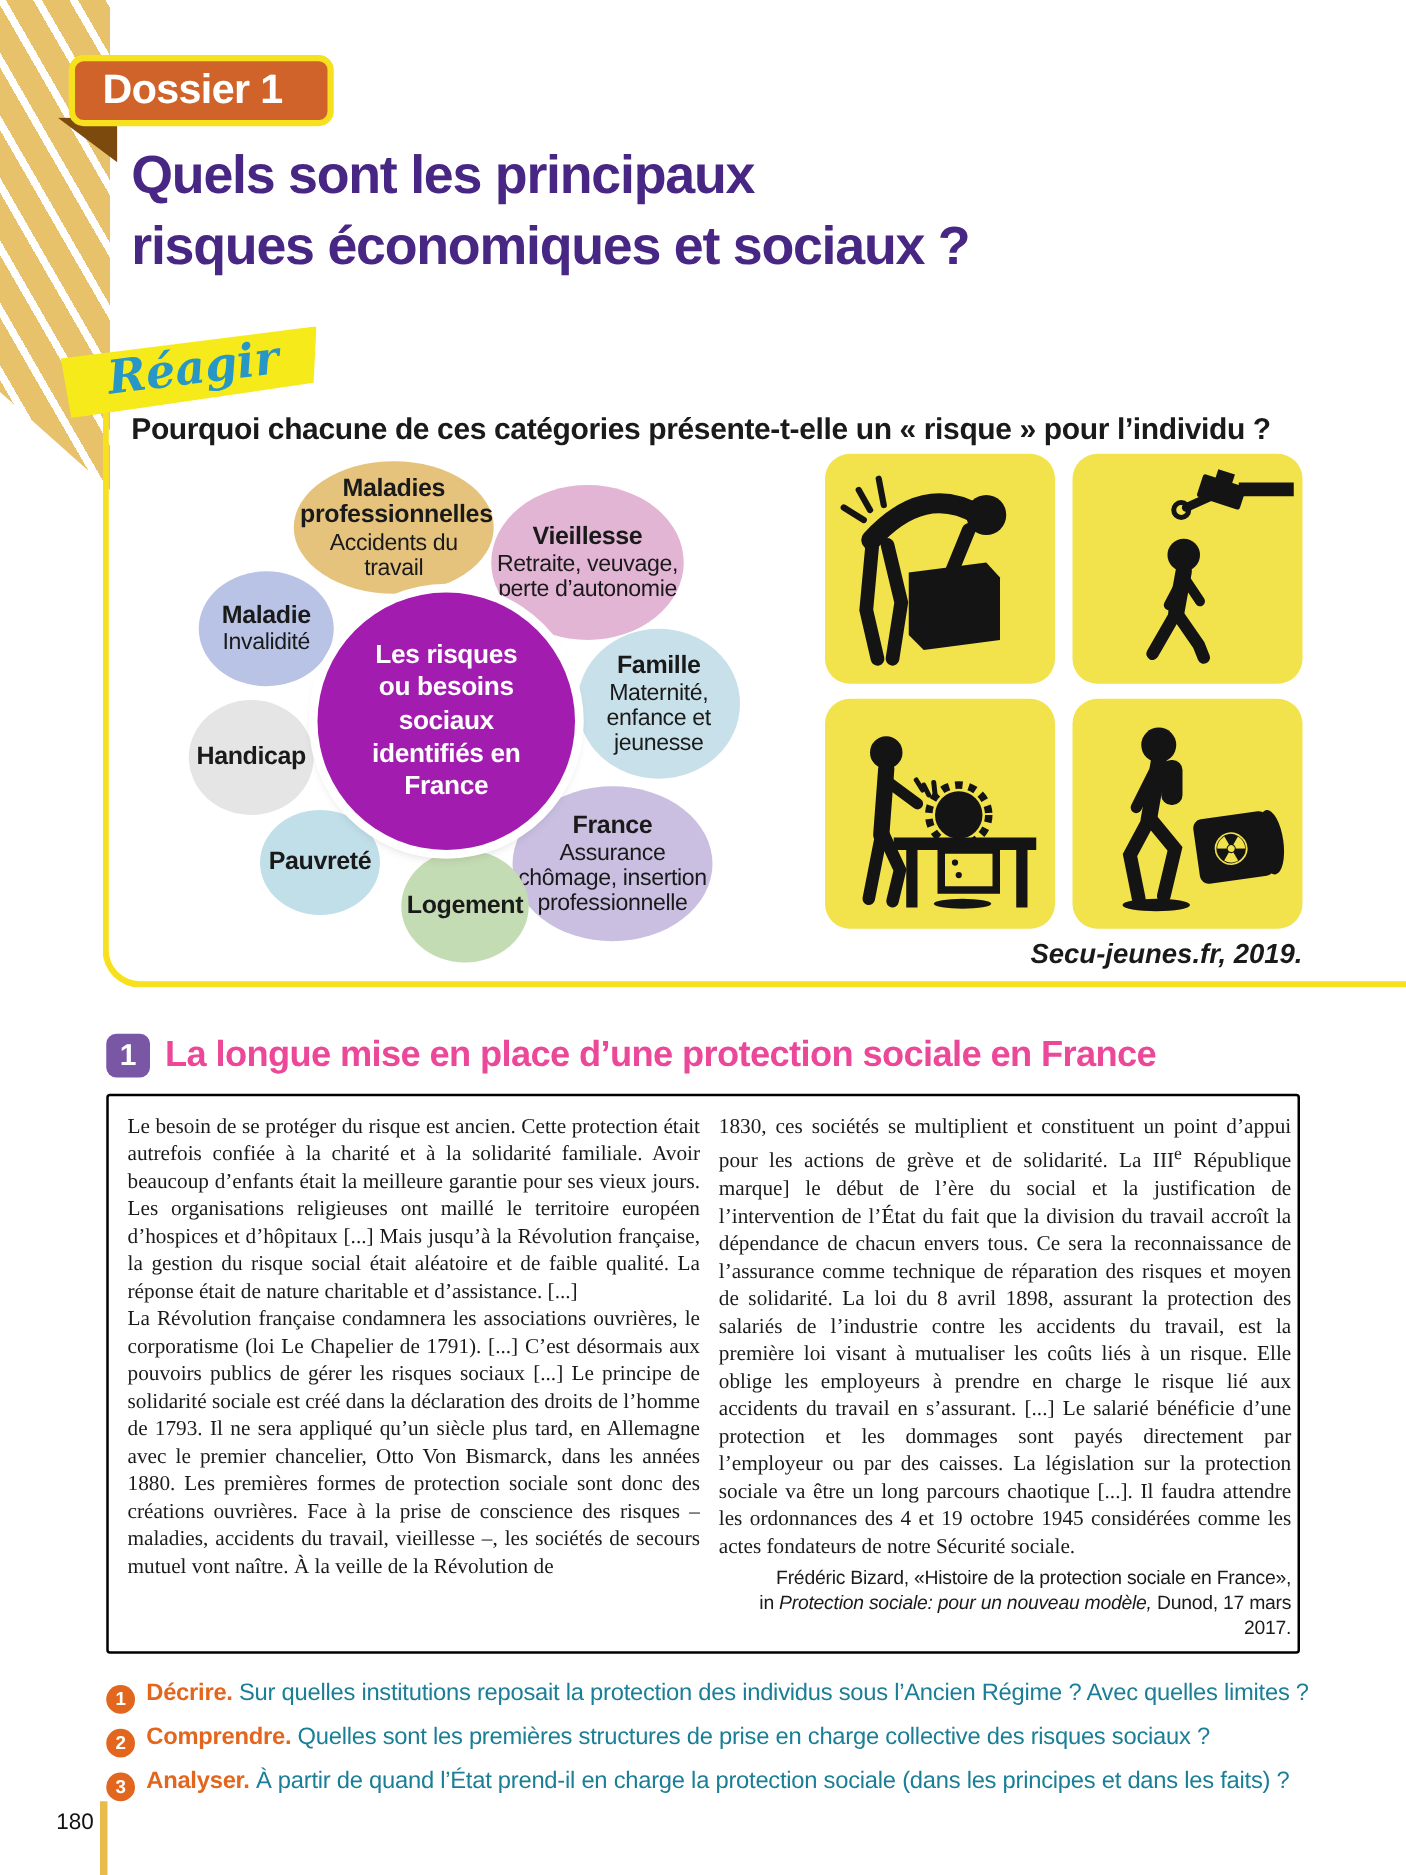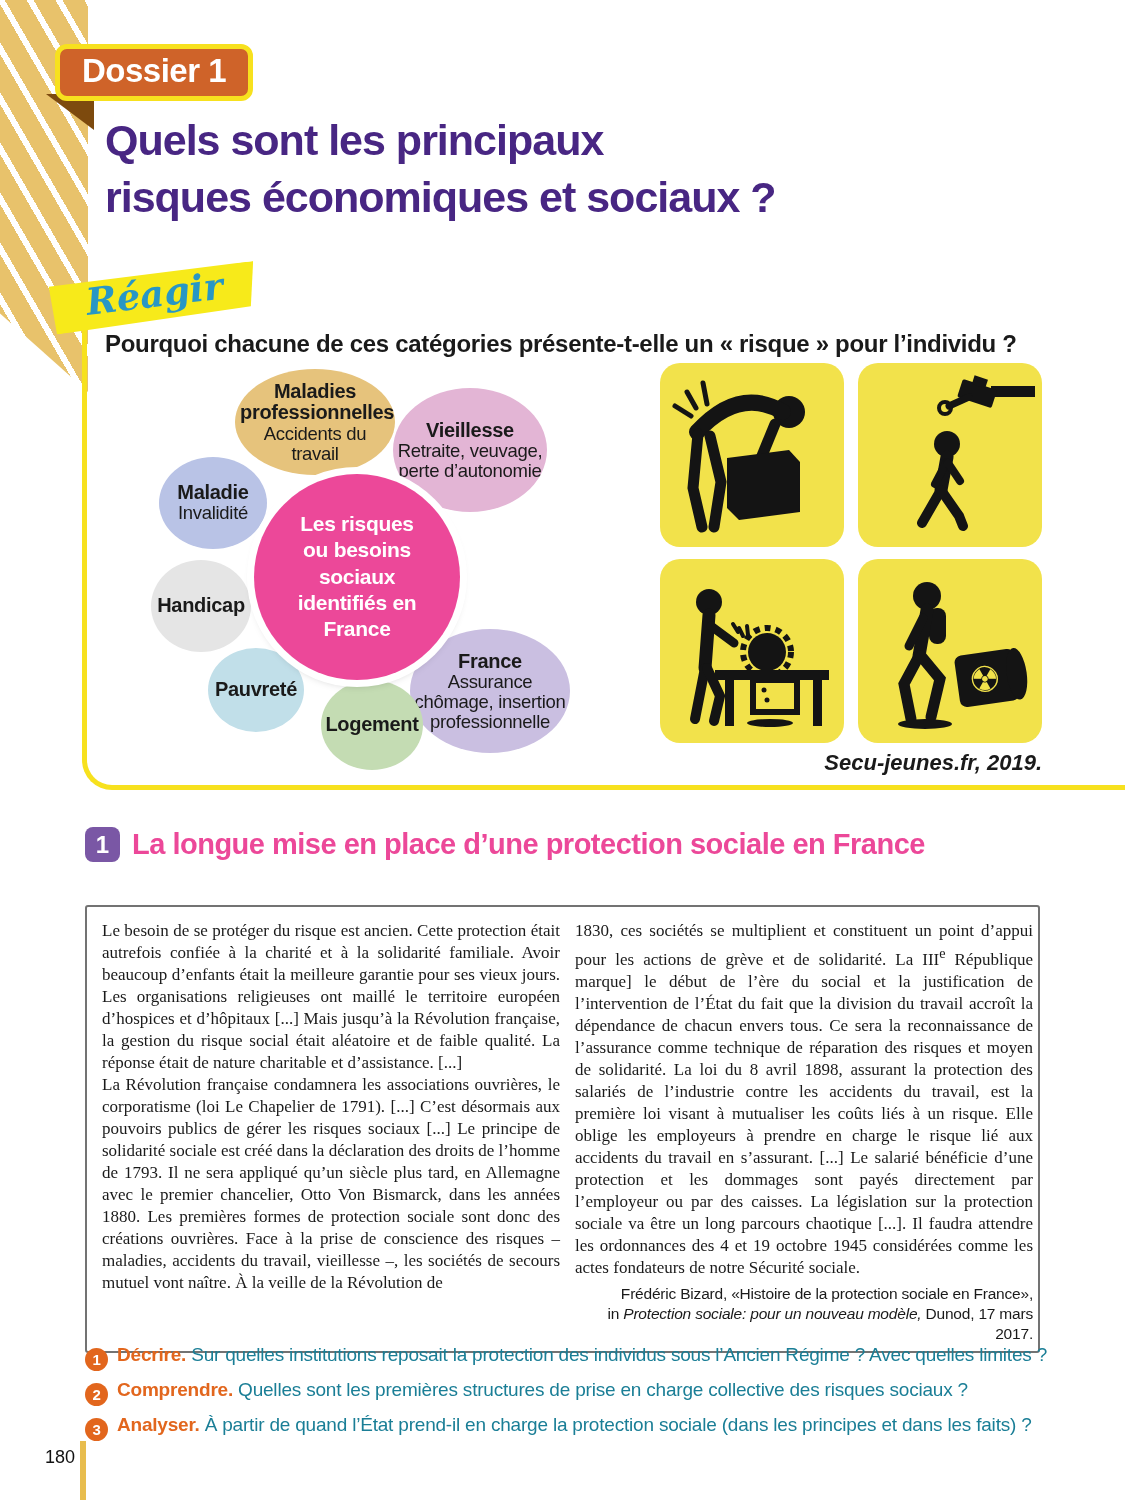--- a/index.html
+++ b/index.html
@@ -8,21 +8,21 @@
 
   
   .stripes{position:absolute;left:0;top:0;width:88px;height:392px;
     background:repeating-linear-gradient(60deg,#e8c26b 0 19px,#ffffff 19px 25px);
     clip-path:polygon(0 0,100% 0,100% 100%,0 80%);}
   .badge-fold{position:absolute;left:46px;top:94px;width:48px;height:36px;background:#7d4a0e;
     clip-path:polygon(0 0,100% 0,100% 100%);}
 
   
   .dossier-badge{position:absolute;left:55px;top:44px;background:#cf6329;border:5px solid #f7e11e;
-    border-radius:12px;color:#fff;font-weight:bold;font-size:33px;padding:3px 22px 6px 22px;letter-spacing:-.5px;}
+    border-radius:12px;color:#fff;font-weight:bold;font-size:33px;padding:3px 36px 6px 22px;letter-spacing:-.5px;}
 
   
   .main-title{position:absolute;left:105px;top:112px;color:#482683;font-weight:bold;
     font-size:43px;line-height:57px;letter-spacing:-1px;}
 
   
   .reagir-box{position:absolute;left:82px;top:330px;right:0;height:455px;
     border-left:5px solid #f7e11e;border-bottom:5px solid #f7e11e;border-bottom-left-radius:30px;}
   .reagir-banner{position:absolute;left:48px;top:270px;width:208px;height:56px;background:#f7ea1a;
     transform:rotate(-5deg);clip-path:polygon(1% 14%,100% 0%,97% 80%,3% 100%);}
@@ -56,21 +56,21 @@
   .diagram-source{position:absolute;right:83px;top:750px;font-style:italic;font-weight:bold;font-size:22px;}
 
   
   .section-badge{position:absolute;left:85px;top:827px;width:35px;height:35px;background:#7a57a5;
     border-radius:8px;color:#fff;font-weight:bold;font-size:24px;text-align:center;line-height:35px;}
   .section-title{position:absolute;left:132px;top:828px;color:#ec4899;font-weight:bold;
     font-size:29px;letter-spacing:-.5px;}
 
   
   .text-box{position:absolute;left:85px;top:875px;width:955px;height:448px;background:#fff;
-    border:2px solid #737373;border-radius:3px;box-sizing:border-box;overflow:hidden;margin-top:30px;}
+    border:2px solid #000000;border-radius:3px;box-sizing:border-box;overflow:hidden;}
   .col{position:absolute;top:13px;width:458px;font-family:"Liberation Serif",serif;
     font-size:17px;line-height:22px;text-align:justify;}
   .col p{margin:0;}
   .col-left{left:15px;} .col-right{left:488px;}
   .citation{margin-top:5px;font-family:"Liberation Sans",sans-serif;font-size:15.5px;
     line-height:20px;text-align:right;letter-spacing:-.2px;}
   .citation i{font-style:italic;}
 
   
   .questions{position:absolute;left:85px;top:1344px;width:990px;}
@@ -115,20 +115,26 @@
         <span class="bt">Vieillesse</span>
         <span class="bs">Retraite, veuvage, perte d’autonomie</span>
       </div>
   </div>
   <div class="bubble b2" style="background-color: rgb(185, 195, 230);">
     <div class="bubble-text">
         <span class="bt">Maladie</span>
         <span class="bs">Invalidité</span>
       </div>
   </div>
+  <div class="bubble b3" style="background-color: rgb(199, 224, 233);">
+    <div class="bubble-text">
+        <span class="bt">Famille</span>
+        <span class="bs">Maternité, enfance et jeunesse</span>
+      </div>
+  </div>
   <div class="bubble b4" style="background-color: #e5e5e5;">
     <div class="bubble-text">
         <span class="bt">Handicap</span>
       </div>
   </div>
   <div class="bubble b5" style="background-color: rgb(202, 191, 225);">
     <div class="bubble-text">
         <span class="bt">France</span>
         <span class="bs">Assurance chômage, insertion professionnelle</span>
       </div>
@@ -136,21 +142,21 @@
   <div class="bubble b6" style="background-color: rgb(193, 223, 233);">
     <div class="bubble-text">
         <span class="bt">Pauvreté</span>
       </div>
   </div>
   <div class="bubble b7" style="background-color: rgb(196, 220, 179);">
     <div class="bubble-text">
         <span class="bt">Logement</span>
       </div>
   </div>
-  <div class="center-circle" style="background-color: #ec4899;">
+  <div class="center-circle" style="background-color: #a21caf;">
     <div class="center-text">Les risques ou besoins sociaux identifiés en France</div>
   </div>
 
   <div class="tile t1">
     <svg width="170" height="170" viewBox="0 0 170 170">
       <g stroke="#141414" fill="#141414">
         <g stroke-width="5" stroke-linecap="round" fill="none">
           <path d="M20,22 L29,38"></path>
             <path d="M36,13 L40,34"></path>
             <path d="M8,36 L24,46"></path>

